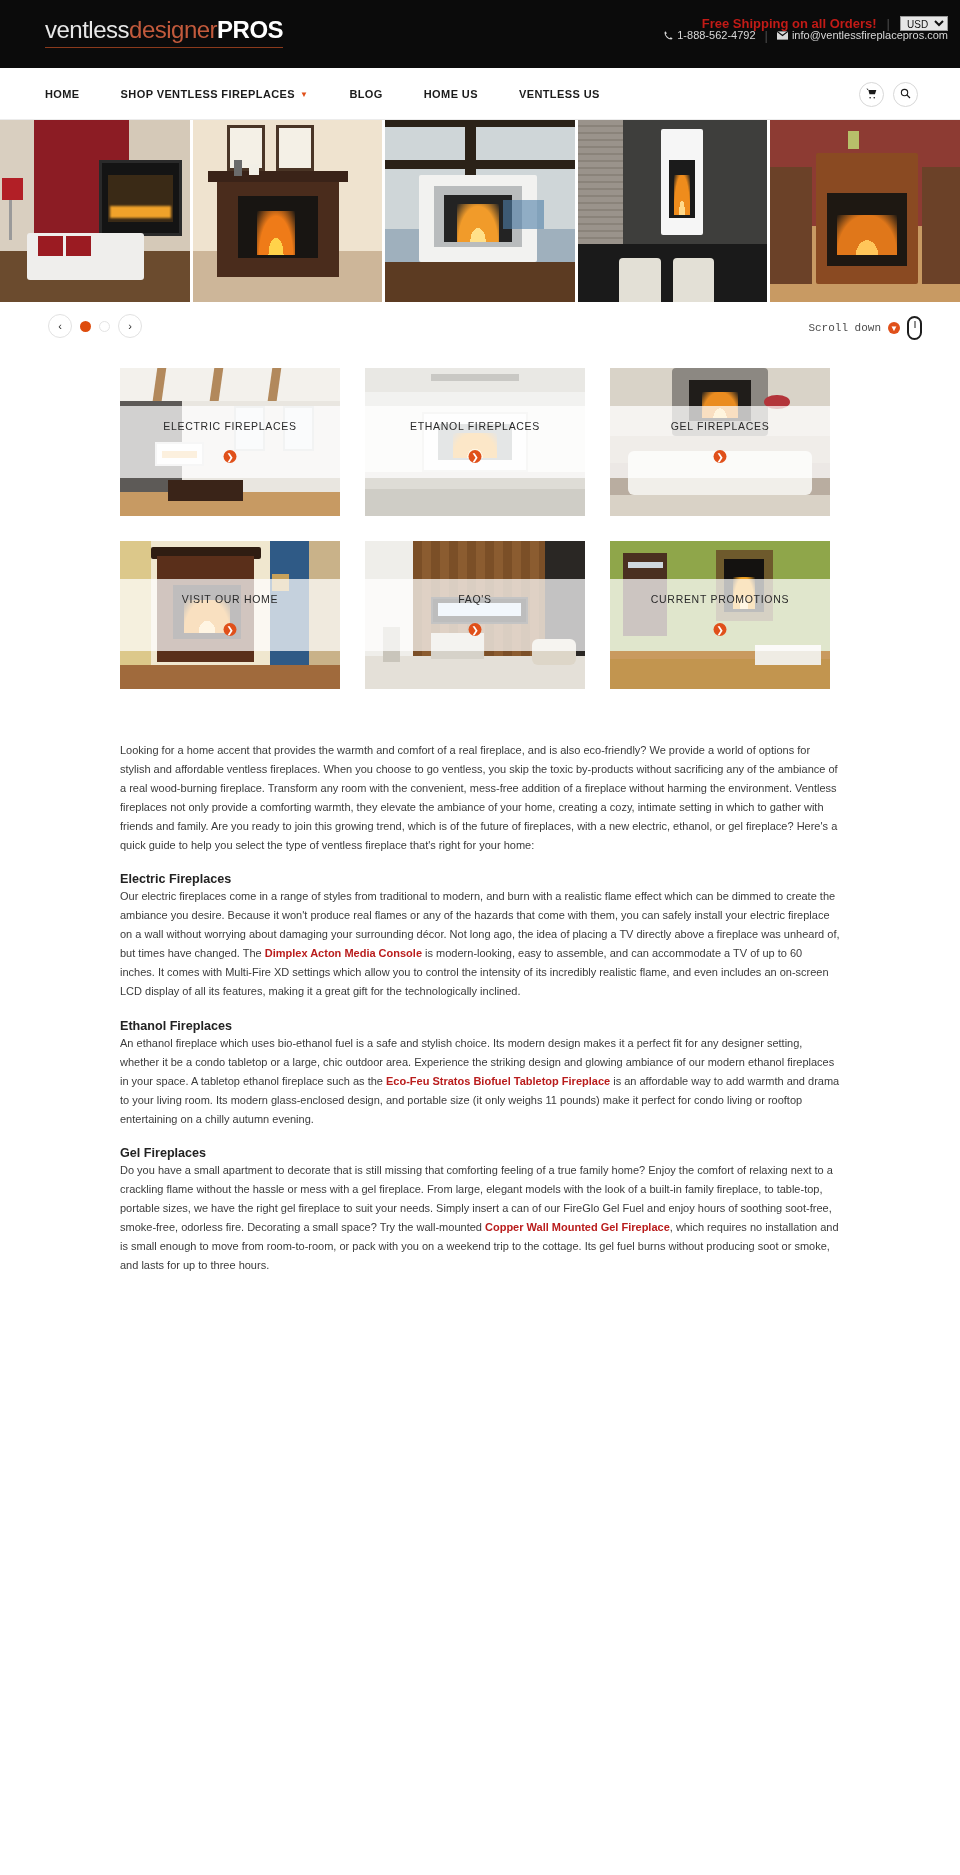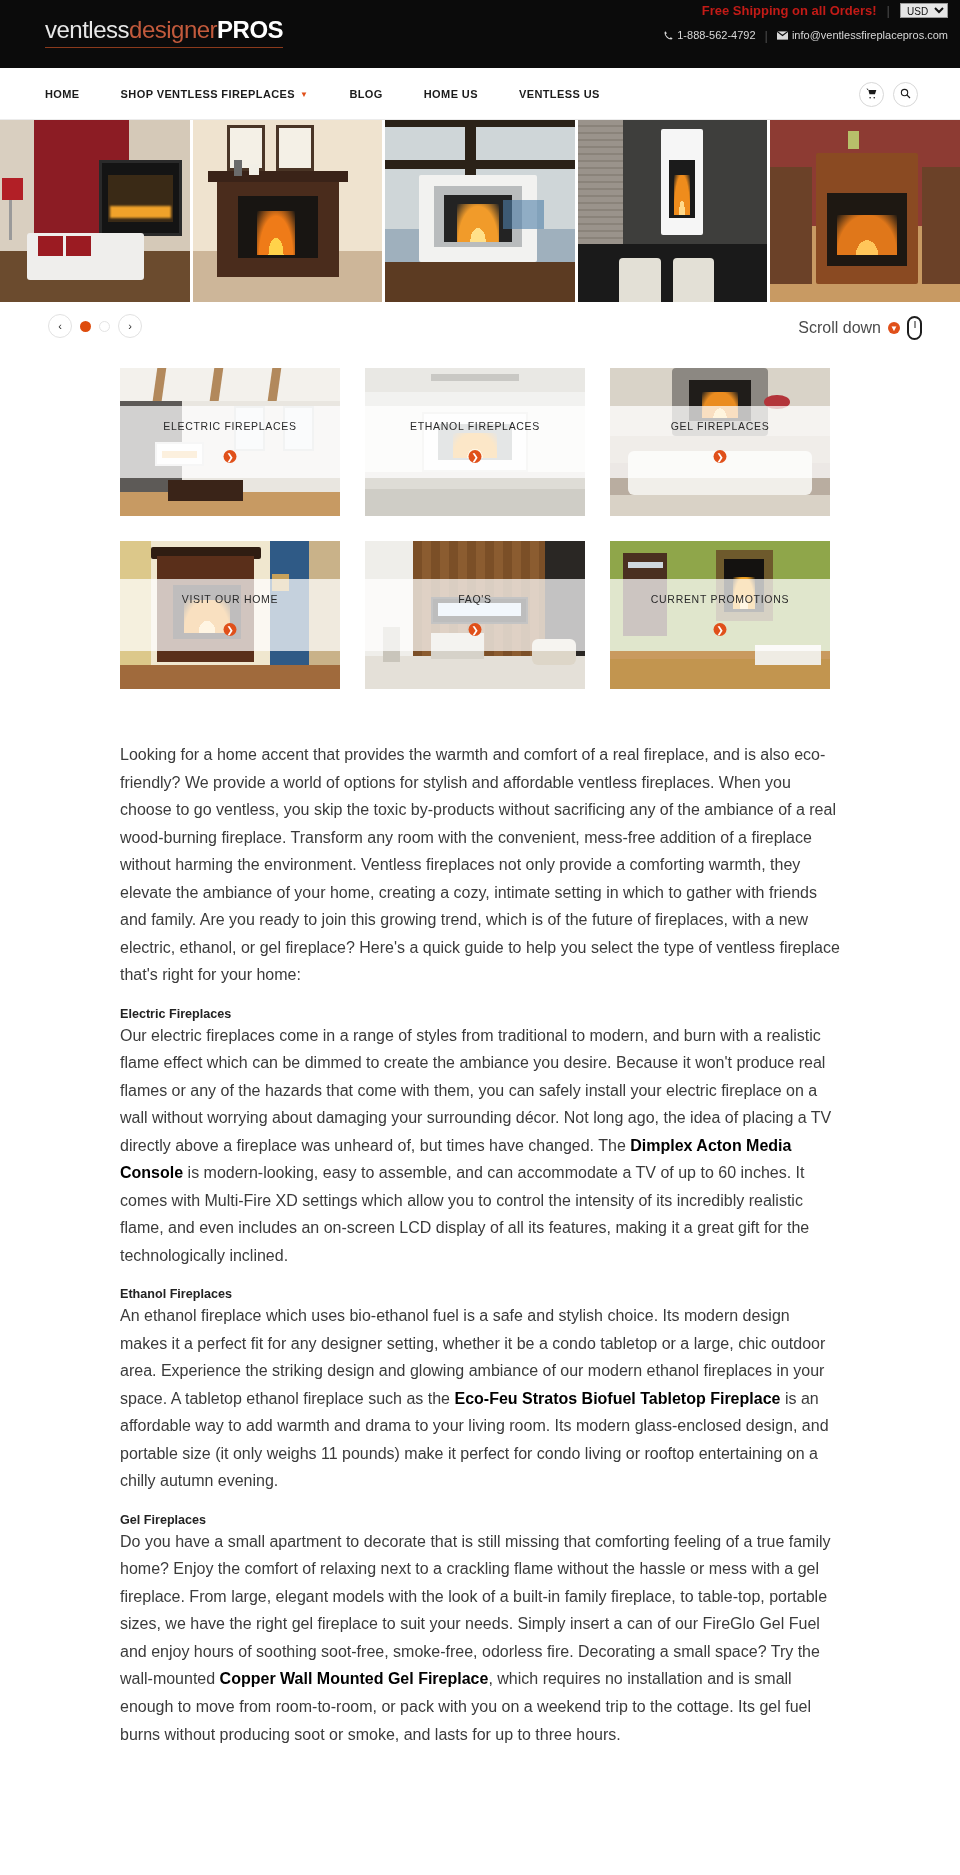--- a/index.html
+++ b/index.html
@@ -13,21 +13,21 @@
   }
 
   
   .topbar { background:#0b0b0b; height:68px; position:relative; }
   .logo { position:absolute; left:45px; top:16px; font-size:24px; letter-spacing:-0.5px;
           border-bottom:1px solid #8b3a1c; padding-bottom:3px; white-space:nowrap; }
   .logo .w1 { color:#e8e8e8; font-weight:400; }
   .logo .w2 { color:#c25a3c; font-weight:400; }
   .logo .w3 { color:#ffffff; font-weight:bold; }
 
-  .promo-row { position:absolute; right:12px; top:3px; display:flex; align-items:center; gap:10px; }
+  .promo-row { position:absolute; right:12px; top:16px; display:flex; align-items:center; gap:10px; }
   .promo { color:#c21b17; font-weight:bold; font-size:13px; }
   .vdiv { color:#4a4a4a; font-size:13px; }
   .cur-select {
     background:#e6e6e6; border:1px solid #9a9a9a; color:#111;
     font-size:10px; font-family:"Liberation Sans", sans-serif;
     padding:1px 2px; height:15px; line-height:13px;
   }
   .contact-row { position:absolute; right:12px; top:28px; display:flex; align-items:center; gap:9px;
                  color:#d8d8d8; font-size:11px; }
   .contact-row .ic { display:inline-block; vertical-align:middle; margin-right:4px; }
@@ -52,21 +52,21 @@
   
   .ctrl-row { height:58px; position:relative; }
   .ctrl-left { position:absolute; left:48px; top:12px; display:flex; align-items:center; gap:8px; }
   .arrow-btn { width:24px; height:24px; border-radius:50%; border:1px solid #e2e2e2; background:#fff;
                display:flex; align-items:center; justify-content:center; font-size:11px; color:#2a2a2a;
                cursor:pointer; }
   .dot { width:11px; height:11px; border-radius:50%; cursor:pointer; }
   .dot.on { background:#de4c0d; }
   .dot.off { background:#fff; border:1px solid #e4e4e4; }
   .scroll-wrap { position:absolute; right:38px; top:14px; display:flex; align-items:center; gap:7px; }
-  .scroll-txt { font-size:16px; color:#4b4b4b; }
+  .scroll-txt { font-size:11px; color:#4b4b4b;font-family:Liberation Mono, monospace; }
   .dn-ic { width:12px; height:12px; border-radius:50%; background:#e0501a; color:#fff; font-size:8px;
            display:flex; align-items:center; justify-content:center; }
   .mouse { width:15px; height:24px; border:2px solid #1d1d1d; border-radius:8px; position:relative; }
   .mouse:after { content:""; position:absolute; left:50%; top:3px; width:1px; height:7px;
                  background:#1d1d1d; transform:translateX(-50%); }
 
   
   .tiles { width:720px; margin:8px auto 0; display:grid; grid-template-columns:repeat(3,220px);
            grid-gap:25px 25px; }
   .tile { width:220px; height:148px; position:relative; overflow:hidden; cursor:pointer; }
@@ -75,23 +75,23 @@
                background:rgba(255,255,255,0.72); }
   .tile-label { position:absolute; left:0; right:0; top:52px; text-align:center;
                 font-size:10.5px; color:#2a2a2a; letter-spacing:0.7px; }
   .tile-arrow { position:absolute; left:50%; top:82px; transform:translateX(-50%);
                 width:13px; height:13px; border-radius:50%; background:#e0501a; color:#fff;
                 font-size:9px; display:flex; align-items:center; justify-content:center; }
 
   
   .article { width:720px; margin:52px auto 0; }
   h1.page-title { text-align:center; font-size:25px; font-weight:400; color:#1f1f1f; margin:0 0 30px; }
-  .article p { font-size:16px; line-height:1.72; color:#3b3b3b; margin:0 0 18px; text-align:left; }
+  .article p { font-size:11px; line-height:1.72; color:#3b3b3b; margin:0 0 18px; text-align:left; }
   .article h3 { font-size:12.6px; font-weight:bold; color:#222; margin:0 0 1px; }
-  .article b { font-weight:bold; color:#000000; }
+  .article b { font-weight:bold; color:#b91c1c; }
   .btn-row { text-align:center; margin-top:20px; }
   .learn-btn { display:inline-block; background:#de4c0d; color:#fff; font-size:11px;
                padding:10px 42px; border-radius:16px; border:none; cursor:pointer;
                font-family:"Liberation Sans", sans-serif; }
 </style>
 </head>
 <body>
 
 <div class="topbar">
   <div class="logo">

